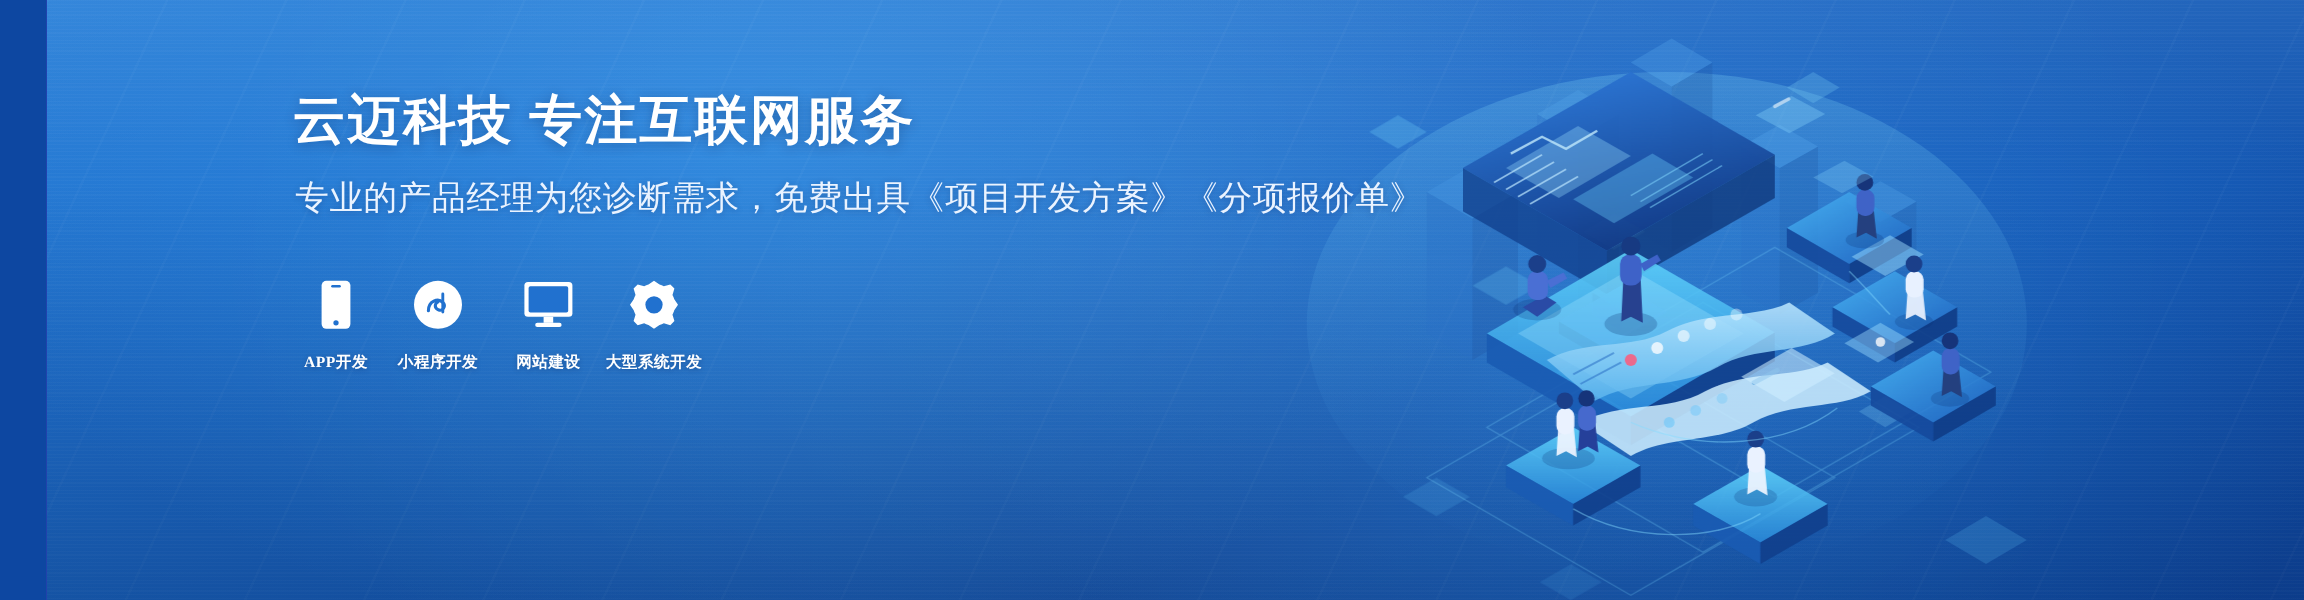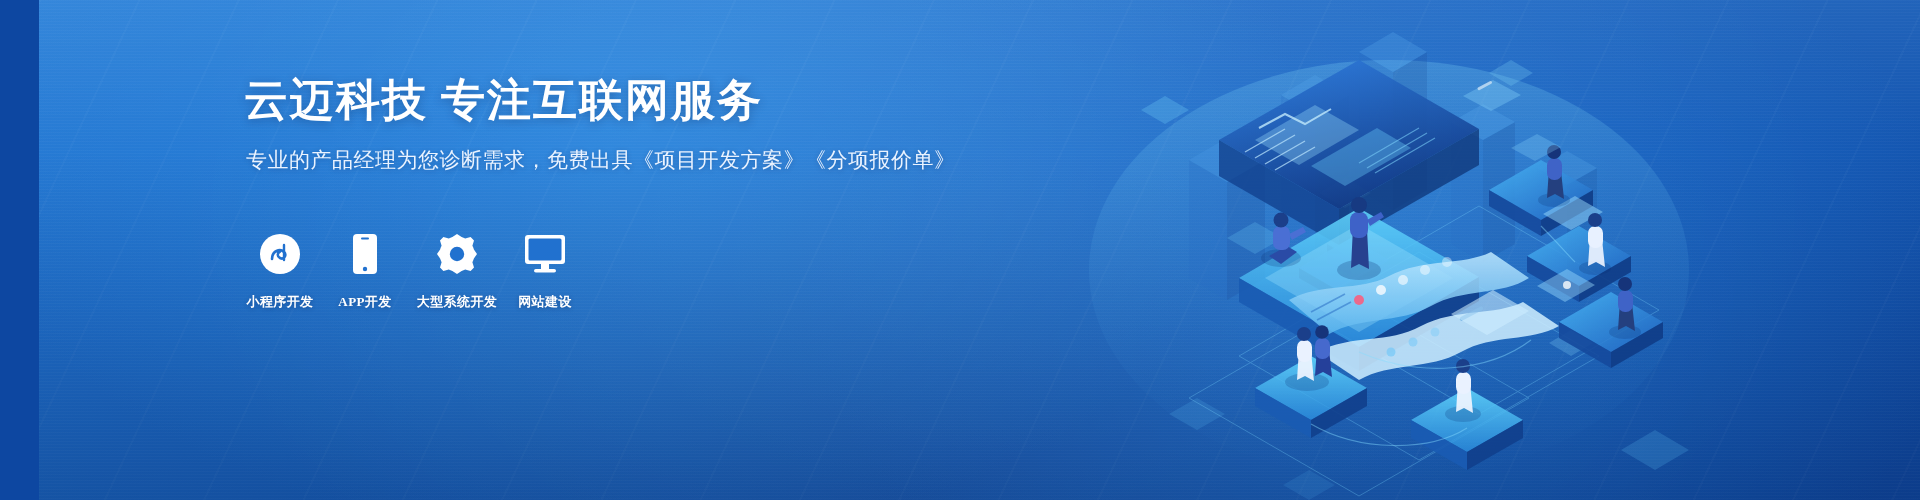--- a/index.html
+++ b/index.html
@@ -73,21 +73,21 @@
     letter-spacing: 2px;
     line-height: 1.15;
     white-space: nowrap;
     text-shadow: 0 2px 10px rgba(0,20,70,0.28);
   }
   .subline {
     position: absolute;
     left: 2px;
     margin: 0;
     color: #eaf3ff;
-    font-size: 21px;
+    font-size: 28px;
     font-weight: normal;
     letter-spacing: 0.5px;
     white-space: nowrap;
     text-shadow: 0 1px 5px rgba(0,20,70,0.25);
   }
   .subline.l1 { top: 146px; }
   .subline.l2 { top: 182px; }
 
   
   .services {
@@ -384,63 +384,63 @@
 
     <h1 class="headline">云迈科技 专注互联网服务</h1>
 
     <p class="subline l1">专业的产品经理为您诊断需求，免费出具《项目开发方案》《分项报价单》</p>
 
 
     <div class="services">
 
       <div class="service">
         <span class="svc-icon">
+          <svg width="26" height="42" viewBox="0 0 26 42" xmlns="http://www.w3.org/2000/svg">
+            <rect x="1" y="1" width="24" height="40" rx="4" fill="#ffffff"></rect>
+            <rect x="9" y="4.5" width="8" height="2" rx="1" fill="#2171cf"></rect>
+            <circle cx="13" cy="36" r="2.2" fill="#2171cf"></circle>
+          </svg>
+        </span>
+        <span class="svc-label">APP开发</span>
+      </div>
+
+      <div class="service">
+        <span class="svc-icon">
           <svg width="42" height="42" viewBox="0 0 42 42" xmlns="http://www.w3.org/2000/svg">
             <circle cx="21" cy="21" r="20" fill="#ffffff"></circle>
             <path d="M13 26 C13 18, 21 15, 25 19 C28 22, 25 27, 21 25 C18 23.5, 18 20, 21 18.5" fill="none" stroke="#2171cf" stroke-width="2.6" stroke-linecap="round"></path>
             <path d="M25 12 L25 27" stroke="#2171cf" stroke-width="2.4" stroke-linecap="round"></path>
           </svg>
         </span>
         <span class="svc-label">小程序开发</span>
       </div>
 
+
       <div class="service">
         <span class="svc-icon">
-          <svg width="26" height="42" viewBox="0 0 26 42" xmlns="http://www.w3.org/2000/svg">
-            <rect x="1" y="1" width="24" height="40" rx="4" fill="#ffffff"></rect>
-            <rect x="9" y="4.5" width="8" height="2" rx="1" fill="#2171cf"></rect>
-            <circle cx="13" cy="36" r="2.2" fill="#2171cf"></circle>
+          <svg width="42" height="40" viewBox="0 0 42 40" xmlns="http://www.w3.org/2000/svg">
+            <rect x="1" y="1" width="40" height="29" rx="3" fill="#ffffff"></rect>
+            <rect x="4.5" y="4.5" width="33" height="22" rx="1.5" fill="#2171cf"></rect>
+            <rect x="17" y="30" width="8" height="5" fill="#ffffff"></rect>
+            <rect x="10" y="35" width="22" height="3.6" rx="1.8" fill="#ffffff"></rect>
           </svg>
         </span>
-        <span class="svc-label">APP开发</span>
+        <span class="svc-label">网站建设</span>
       </div>
-
 
       <div class="service">
         <span class="svc-icon">
           <svg width="42" height="42" viewBox="0 0 42 42" xmlns="http://www.w3.org/2000/svg">
             <path d="M21 1 l4.6 3.1 a16.8 16.8 0 0 1 3.6 1.5 L34.6 4 l3.4 3.4 -1.6 5.4
                      a16.8 16.8 0 0 1 1.5 3.6 L41 21 l-3.1 4.6 a16.8 16.8 0 0 1 -1.5 3.6 l1.6 5.4
                      -3.4 3.4 -5.4 -1.6 a16.8 16.8 0 0 1 -3.6 1.5 L21 41 l-4.6 -3.1
                      a16.8 16.8 0 0 1 -3.6 -1.5 L7.4 38 4 34.6 l1.6 -5.4 a16.8 16.8 0 0 1 -1.5 -3.6
                      L1 21 l3.1 -4.6 a16.8 16.8 0 0 1 1.5 -3.6 L4 7.4 7.4 4 l5.4 1.6
                      a16.8 16.8 0 0 1 3.6 -1.5 Z" fill="#ffffff"></path>
             <circle cx="21" cy="21" r="7.2" fill="#2171cf"></circle>
           </svg>
         </span>
         <span class="svc-label">大型系统开发</span>
       </div>
 
-      <div class="service">
-        <span class="svc-icon">
-          <svg width="42" height="40" viewBox="0 0 42 40" xmlns="http://www.w3.org/2000/svg">
-            <rect x="1" y="1" width="40" height="29" rx="3" fill="#ffffff"></rect>
-            <rect x="4.5" y="4.5" width="33" height="22" rx="1.5" fill="#2171cf"></rect>
-            <rect x="17" y="30" width="8" height="5" fill="#ffffff"></rect>
-            <rect x="10" y="35" width="22" height="3.6" rx="1.8" fill="#ffffff"></rect>
-          </svg>
-        </span>
-        <span class="svc-label">网站建设</span>
-      </div>
-
     </div>
   </div>
 </div>
 
 </body></html>

